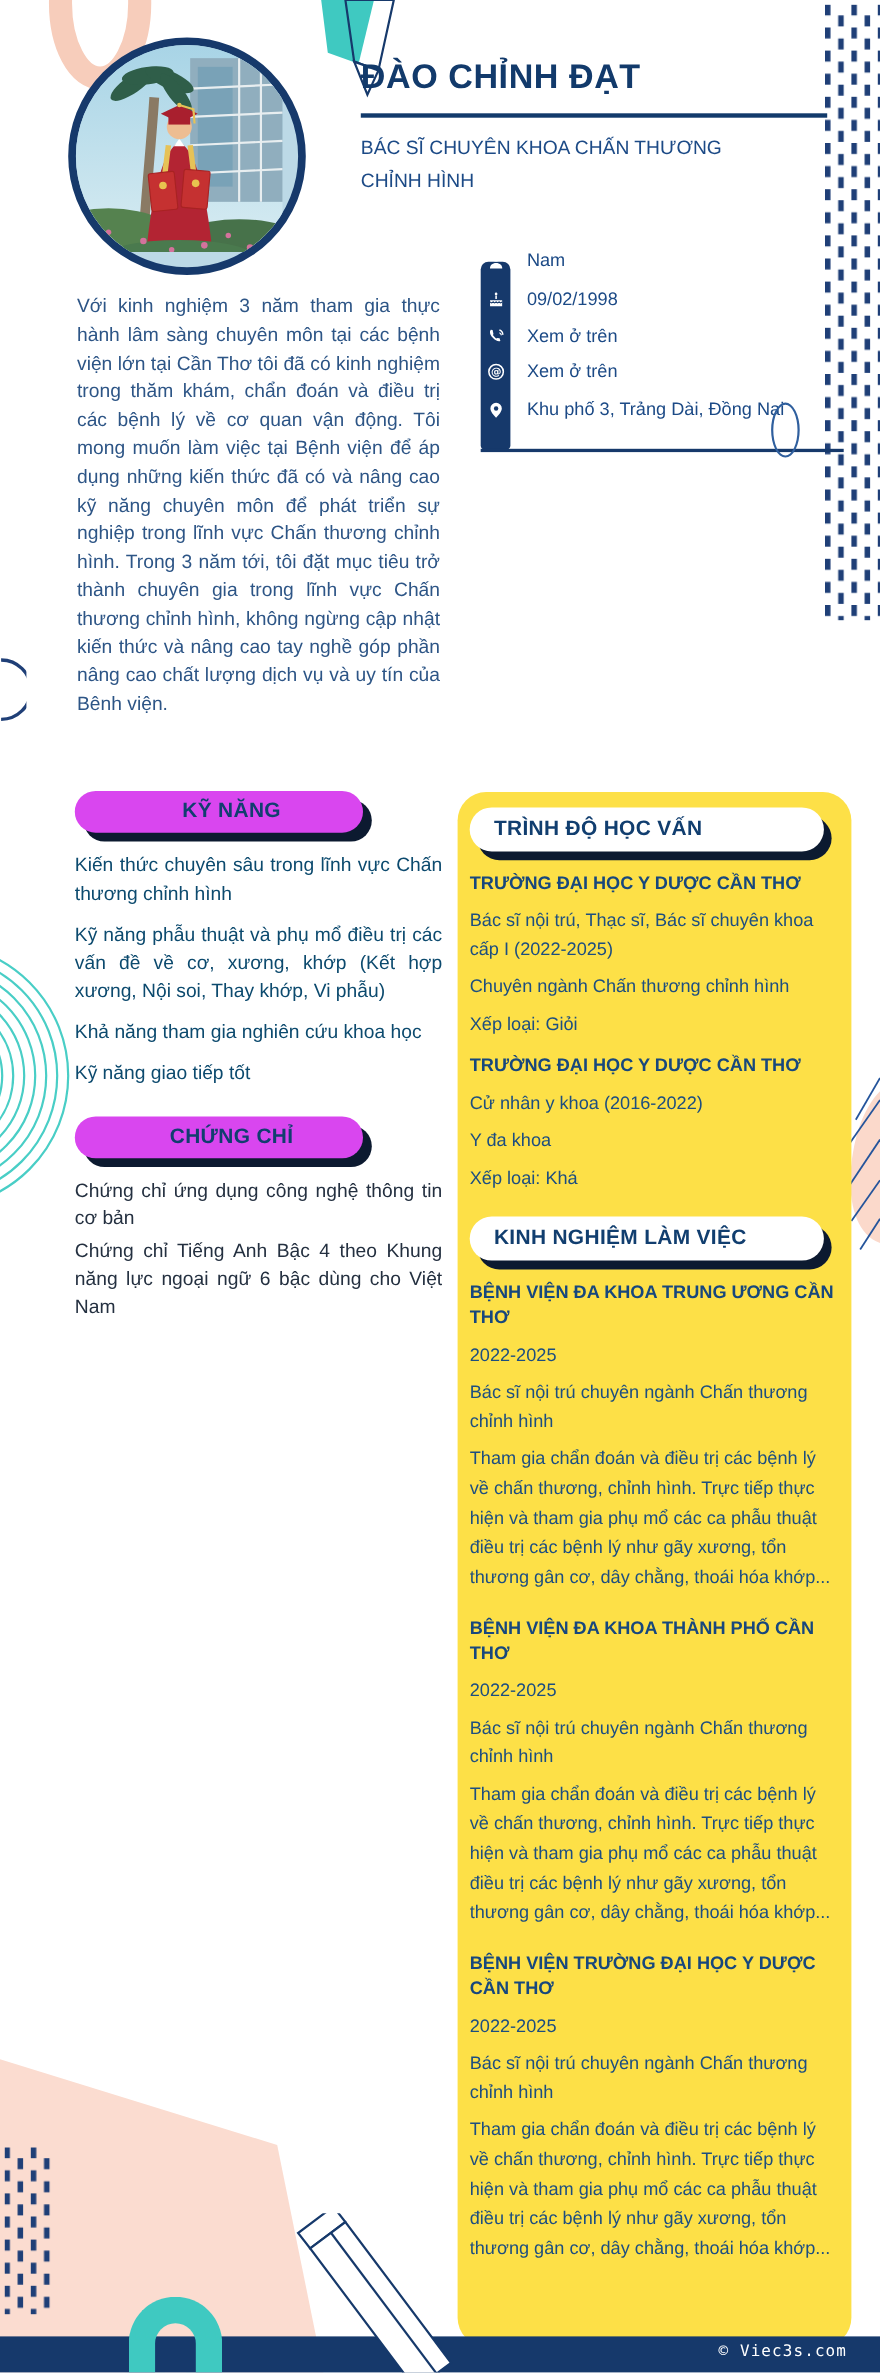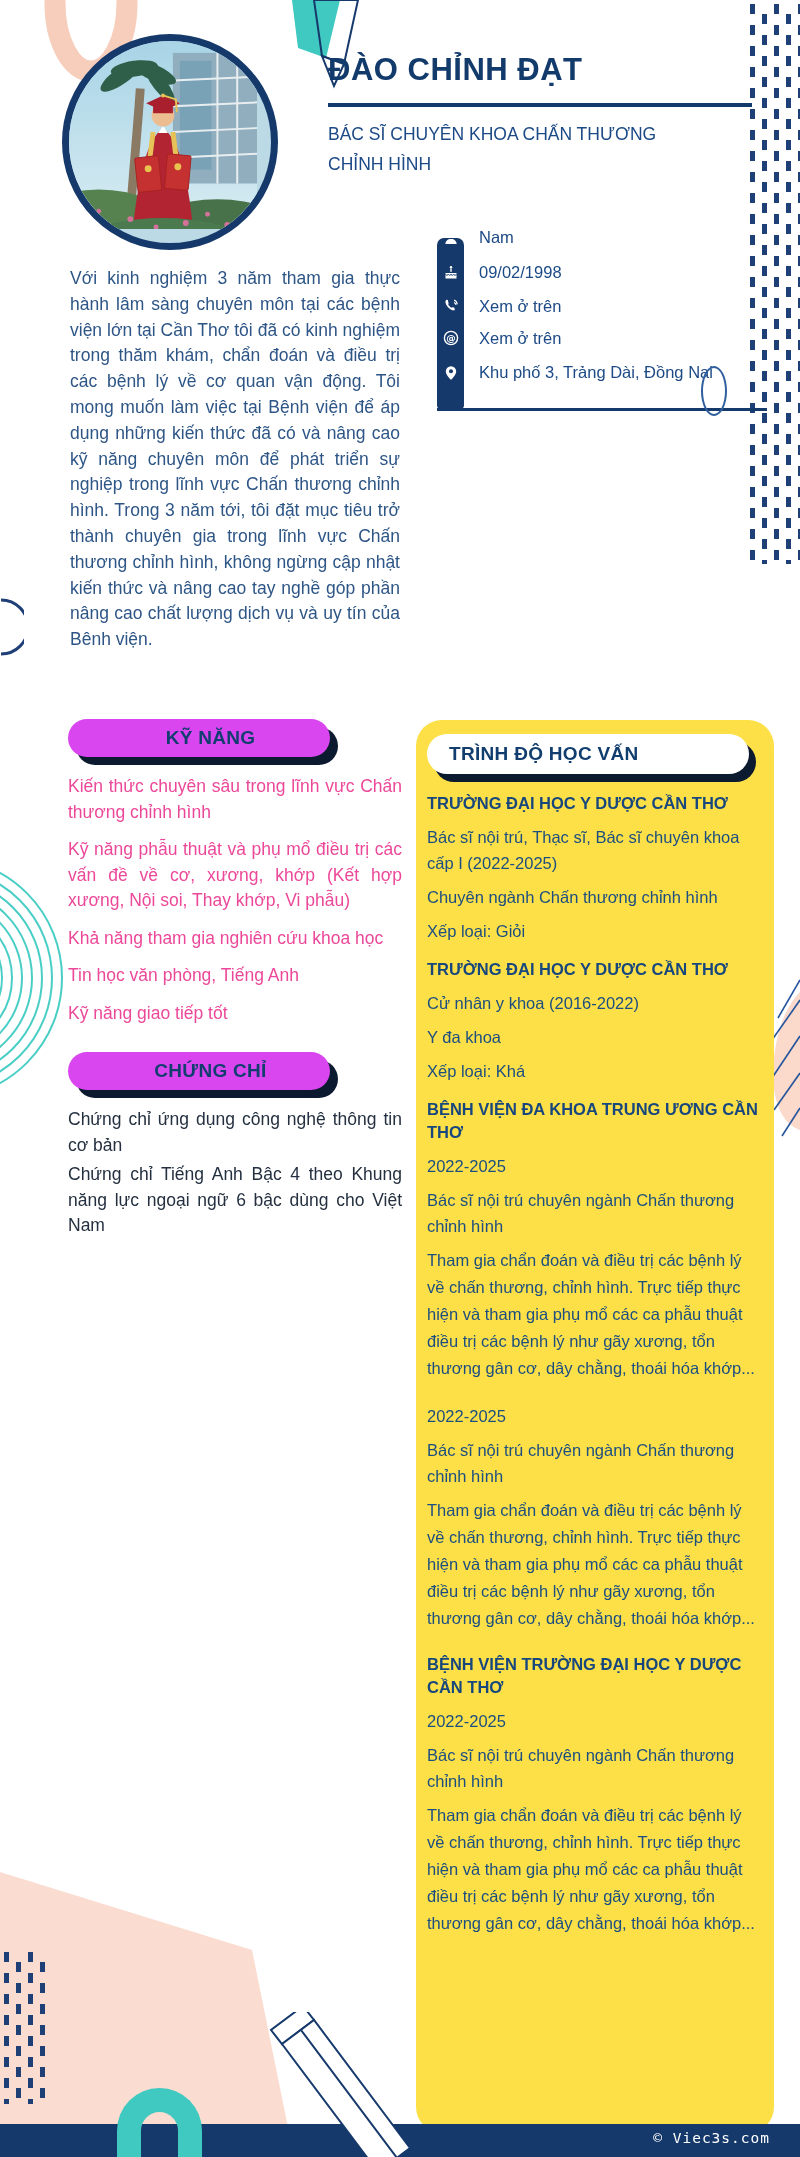--- a/index.html
+++ b/index.html
@@ -29,21 +29,21 @@
   
   .summary{left:70px;top:266px;width:330px;font-size:17.5px;line-height:25.8px;color:#2d5586;
            text-align:justify;z-index:5;}
 
   
   .left-col{left:68px;top:719px;width:334px;z-index:5;}
   .pill{display:inline-block;border-radius:22px;font-weight:bold;font-size:19px;letter-spacing:.3px;box-sizing:border-box;}
   .pill-teal{background:#d946ef;color:#113e6f;box-shadow:8px 8px 0 #0c1a30;padding:8px 0 8px 23px;width:262px;text-align:center;}
   .pill-white{background:#ffffff;color:#113e6f;box-shadow:7px 8px 0 #0c1a30;padding:9px 0 9px 22px;width:322px;}
   .skill-list{margin-top:17px;}
-  .skill-item{font-size:17.5px;line-height:25.5px;color:#ec4899;text-align:justify;margin:0 0 12px 0;}
+  .skill-item{font-size:17.5px;line-height:25.5px;color:#0c4a6e;text-align:justify;margin:0 0 12px 0;}
   .cert-head{margin-top:14px;}
   .cert-list{margin-top:17px;}
   .cert-item{font-size:17.5px;line-height:25.5px;color:#243040;text-align:justify;margin:0 0 4px 0;}
 
   
   .panel{left:416px;top:720px;width:358px;height:1413px;background:#fde047;border-radius:26px;
          box-sizing:border-box;padding:14px 12px 0 11px;z-index:3;}
   .org{font-weight:bold;color:#17477d;font-size:16.5px;line-height:23px;margin:0 0 9px 0;}
   .eline{color:#1d4e80;font-size:16.5px;line-height:26px;margin:0 0 8px 0;}
   .edesc{color:#1d4e80;font-size:16.5px;line-height:27px;margin:0 0 21px 0;text-align:left;}
@@ -252,21 +252,20 @@
   <div class="abs nai-ellipse"></div>
 
   <div class="abs summary">Với kinh nghiệm 3 năm tham gia thực hành lâm sàng chuyên môn tại các bệnh viện lớn tại Cần Thơ tôi đã có kinh nghiệm trong thăm khám, chẩn đoán và điều trị các bệnh lý về cơ quan vận động.  Tôi mong muốn làm việc tại Bệnh viện để áp dụng những kiến thức đã có và nâng cao kỹ năng chuyên môn để phát triển sự nghiệp trong lĩnh vực Chấn thương chỉnh hình. Trong 3 năm tới, tôi đặt mục tiêu trở thành chuyên gia trong lĩnh vực Chấn thương chỉnh hình, không ngừng cập nhật kiến thức và nâng cao tay nghề góp phần nâng cao chất lượng dịch vụ và uy tín của Bênh viện.</div>
 
   <div class="abs left-col">
     <div class="pill pill-teal">KỸ NĂNG</div>
     <div class="skill-list">
       <p class="skill-item">Kiến thức chuyên sâu trong lĩnh vực Chấn thương chỉnh hình</p>
       <p class="skill-item">Kỹ năng phẫu thuật và phụ mổ điều trị các vấn đề về cơ, xương, khớp (Kết hợp xương, Nội soi, Thay khớp, Vi phẫu)</p>
       <p class="skill-item">Khả năng tham gia nghiên cứu khoa học</p>
-      <p class="skill-item">Tin học văn phòng, Tiếng Anh</p>
       <p class="skill-item">Kỹ năng giao tiếp tốt</p>
     </div>
     <div class="pill pill-teal cert-head">CHỨNG CHỈ</div>
     <div class="cert-list">
       <p class="cert-item">Chứng chỉ ứng dụng công nghệ thông tin cơ bản</p>
       <p class="cert-item">Chứng chỉ Tiếng Anh Bậc 4 theo Khung năng lực ngoại ngữ 6 bậc dùng cho Việt Nam</p>
     </div>
   </div>
 
   <div class="abs panel">
@@ -279,29 +278,31 @@
       <p class="eline">Xếp loại: Giỏi</p>
     </div>
 
     <div class="edu-entry">
       <p class="org">TRƯỜNG ĐẠI HỌC Y DƯỢC CẦN THƠ</p>
       <p class="eline">Cử nhân y khoa (2016-2022)</p>
       <p class="eline">Y đa khoa</p>
       <p class="eline">Xếp loại: Khá</p>
     </div>
 
+    <div class="pill pill-white exp-head">KINH NGHIỆM LÀM VIỆC</div>
 
     <div class="exp-entry">
       <p class="org">BỆNH VIỆN ĐA KHOA TRUNG ƯƠNG CẦN THƠ</p>
       <p class="eline">2022-2025</p>
       <p class="eline">Bác sĩ nội trú chuyên ngành Chấn thương chỉnh hình</p>
       <p class="edesc">Tham gia chẩn đoán và điều trị các bệnh lý về chấn thương, chỉnh hình. Trực tiếp thực hiện và tham gia phụ mổ các ca phẫu thuật điều trị các bệnh lý như gãy xương, tổn thương gân cơ, dây chằng, thoái hóa khớp...</p>
     </div>
 
     <div class="exp-entry">
+      <p class="org">BỆNH VIỆN ĐA KHOA THÀNH PHỐ CẦN THƠ</p>
       <p class="eline">2022-2025</p>
       <p class="eline">Bác sĩ nội trú chuyên ngành Chấn thương chỉnh hình</p>
       <p class="edesc">Tham gia chẩn đoán và điều trị các bệnh lý về chấn thương, chỉnh hình. Trực tiếp thực hiện và tham gia phụ mổ các ca phẫu thuật điều trị các bệnh lý như gãy xương, tổn thương gân cơ, dây chằng, thoái hóa khớp...</p>
     </div>
 
     <div class="exp-entry">
       <p class="org">BỆNH VIỆN TRƯỜNG ĐẠI HỌC Y DƯỢC CẦN THƠ</p>
       <p class="eline">2022-2025</p>
       <p class="eline">Bác sĩ nội trú chuyên ngành Chấn thương chỉnh hình</p>
       <p class="edesc">Tham gia chẩn đoán và điều trị các bệnh lý về chấn thương, chỉnh hình. Trực tiếp thực hiện và tham gia phụ mổ các ca phẫu thuật điều trị các bệnh lý như gãy xương, tổn thương gân cơ, dây chằng, thoái hóa khớp...</p>

